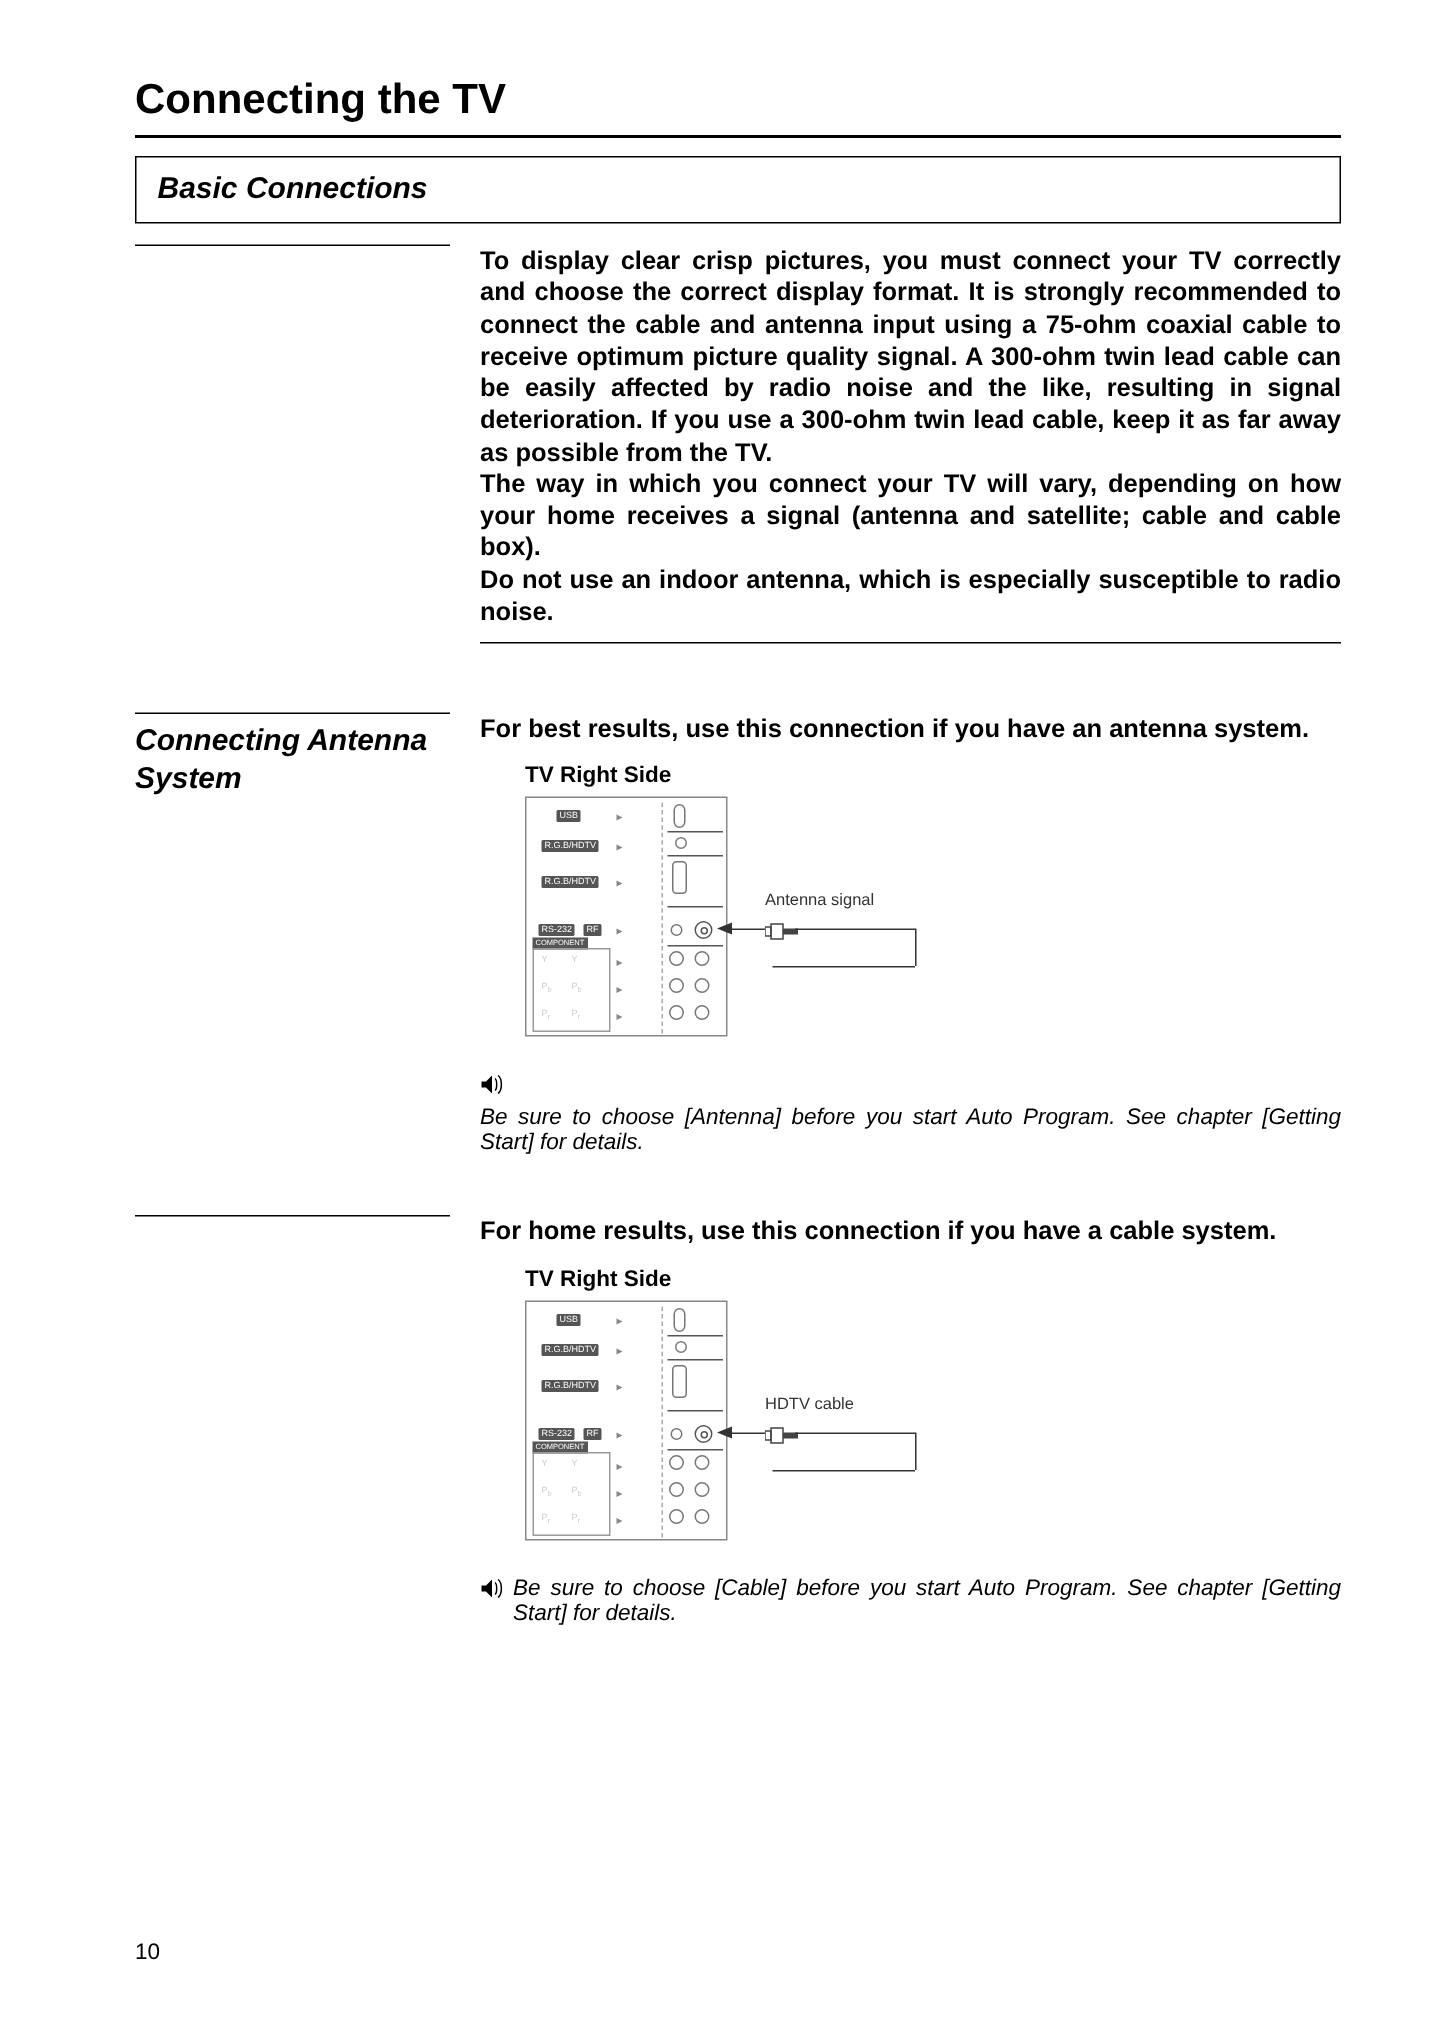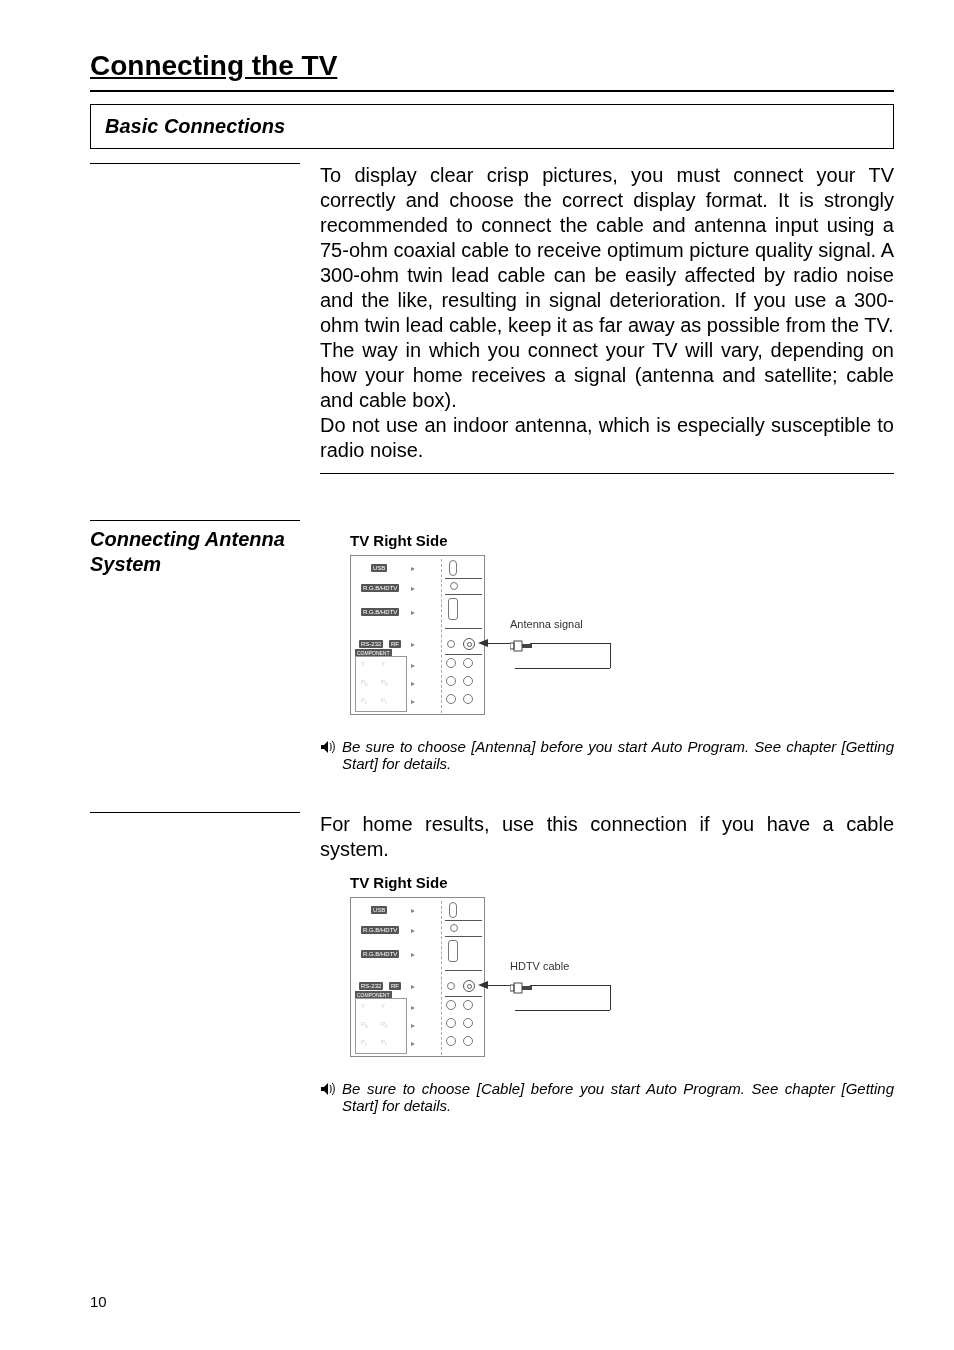--- a/index.html
+++ b/index.html
@@ -8,21 +8,20 @@
       background: #fff;
       width: 954px;
       height: 1350px;
       padding: 50px 60px 30px 90px;
       position: relative;
     }
     .page-title {
       font-size: 28px;
       font-weight: bold;
       margin-bottom: 8px;
-      text-decoration: underline;
     }
     .title-rule {
       border: none;
       border-top: 2.5px solid #000;
       margin-bottom: 12px;
     }
     .section-box {
       border: 1.5px solid #000;
       padding: 10px 14px;
       margin-bottom: 14px;
@@ -49,23 +48,24 @@
       border-top: 1.5px solid #000;
       margin-bottom: 6px;
     }
     .left-heading {
       font-size: 20px;
       font-weight: bold;
       font-style: italic;
       line-height: 1.25;
     }
     .body-text {
-      font-size: 20px;
+      font-size: 17px;
       line-height: 1.25;
       text-align: justify;
+      font-weight: bold;
     }
     .right-rule {
       border: none;
       border-top: 1.5px solid #000;
       margin: 10px 0 6px 0;
     }
     .note-line {
       display: flex;
       align-items: flex-start;
       gap: 6px;
@@ -233,20 +233,21 @@
     <hr class="right-rule">
   </div>
 </div>
 
 <div class="content-block">
   <div class="left-col">
     <hr class="left-rule">
     <div class="left-heading">Connecting Antenna System</div>
   </div>
   <div class="right-col">
+    <div class="body-text">For best results, use this connection if you have an antenna system.</div>
     <div class="diagram-title">TV Right Side</div>
     <div class="diagram-wrap">
       <div class="panel-box">
         <div class="dashed-divider"></div>
 
         <span class="panel-label" style="left:20px;top:8px;">USB</span>
         <span class="small-arrow" style="left:60px;top:11px;"></span>
         <span class="panel-label" style="left:10px;top:28px;">R.G.B/HDTV</span>
         <span class="small-arrow" style="left:60px;top:31px;"></span>
         <span class="panel-label" style="left:10px;top:52px;">R.G.B/HDTV</span>
@@ -291,21 +292,21 @@
         <svg width="22" height="12" viewBox="0 0 22 12">
             <rect x="0" y="3" width="4" height="6" fill="none" stroke="#444" stroke-width="1"></rect>
             <rect x="4" y="1" width="8" height="10" fill="none" stroke="#444" stroke-width="1"></rect>
             <rect x="12" y="4" width="10" height="4" fill="#444"></rect>
           </svg>
       </div>
       <div class="cable-line-h" style="left:180px;top:88px;width:80px;"></div>
       <div class="cable-line-v" style="left:260px;top:88px;height:25px;"></div>
       <div class="cable-line-h" style="left:165px;top:113px;width:95px;"></div>
     </div>
-    <div class="note-line" style="margin-top:18px;">
+    <div class="note-line" style="margin-top:18px;flex-direction:column;">
       <svg class="speaker-icon" width="16" height="14" viewBox="0 0 16 14">
           <path d="M1 5h3l4-4v12l-4-4H1z" fill="#000"></path>
           <path d="M10 3c1.5 1 1.5 7 0 8M12 1c3 2 3 10 0 12" stroke="#000" stroke-width="1" fill="none"></path>
         </svg>
       <span class="note-italic">Be sure to choose [Antenna] before you start Auto Program. See chapter [Getting Start] for details.</span>
     </div>
   </div>
 </div>
 
 <div class="content-block" style="margin-top:40px;">

